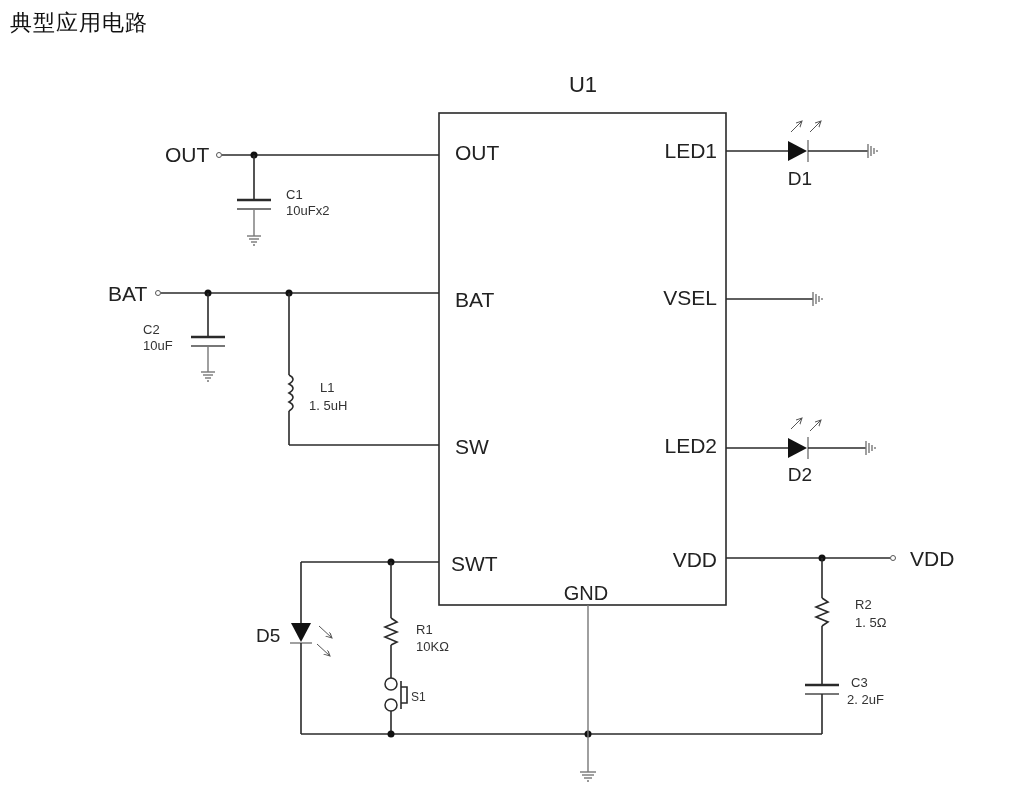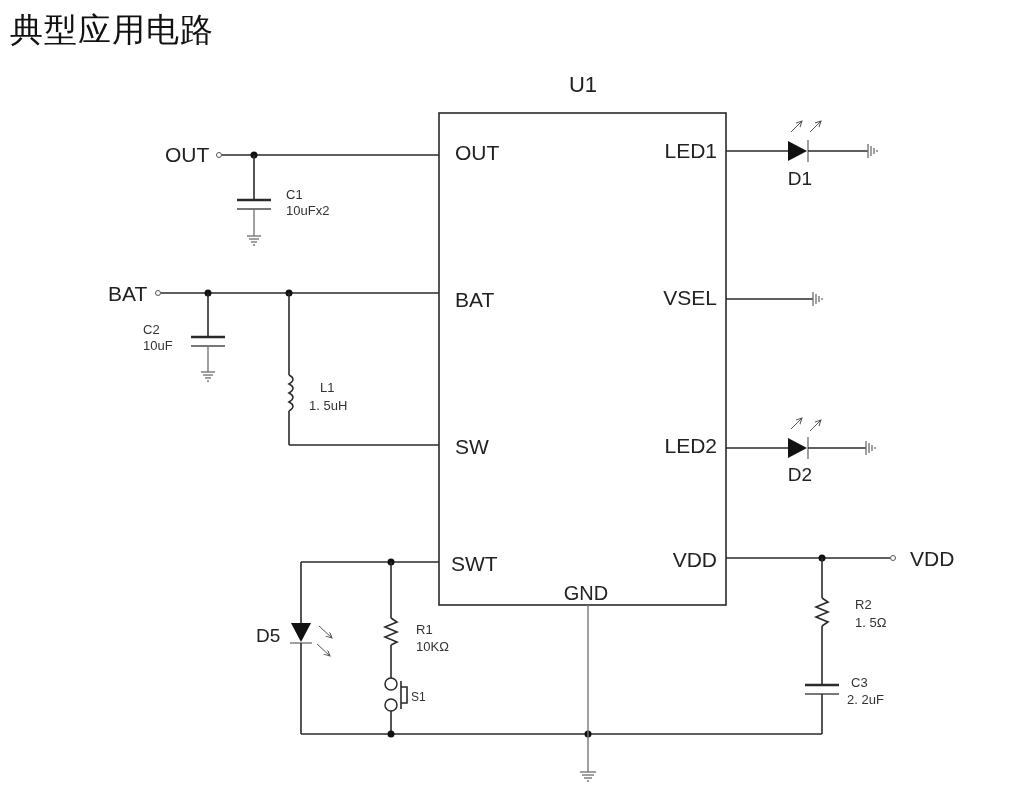--- a/index.html
+++ b/index.html
@@ -1,18 +1,18 @@
 <!DOCTYPE html>
 <html><head>
 <meta charset="utf-8">
 <style>
   html, body { margin: 0; padding: 0; background: #ffffff; }
   body { width: 1011px; height: 796px; position: relative; overflow: hidden;
          font-family: "DejaVu Sans", "Liberation Sans", sans-serif; }
-  #title { position: absolute; left: 10px; top: 8px; font-size: 33px; color: #111;
+  #title { position: absolute; left: 10px; top: 8px; font-size: 22px; color: #111;
            font-family: "DejaVu Sans", sans-serif; letter-spacing: 1px; }
   svg { position: absolute; left: 0; top: 0; }
   .w { stroke: #2a2a2a; stroke-width: 1.6; fill: none; }
   .wg { stroke: #777; stroke-width: 1.4; fill: none; }
   .lbl { font-family: "Liberation Sans", sans-serif; fill: #222; }
   .pin { font-size: 21px; }
   .net { font-size: 21px; }
   .small { font-size: 13px; fill: #333; }
   .ref { font-size: 19px; }
   .dot { fill: #111; }

